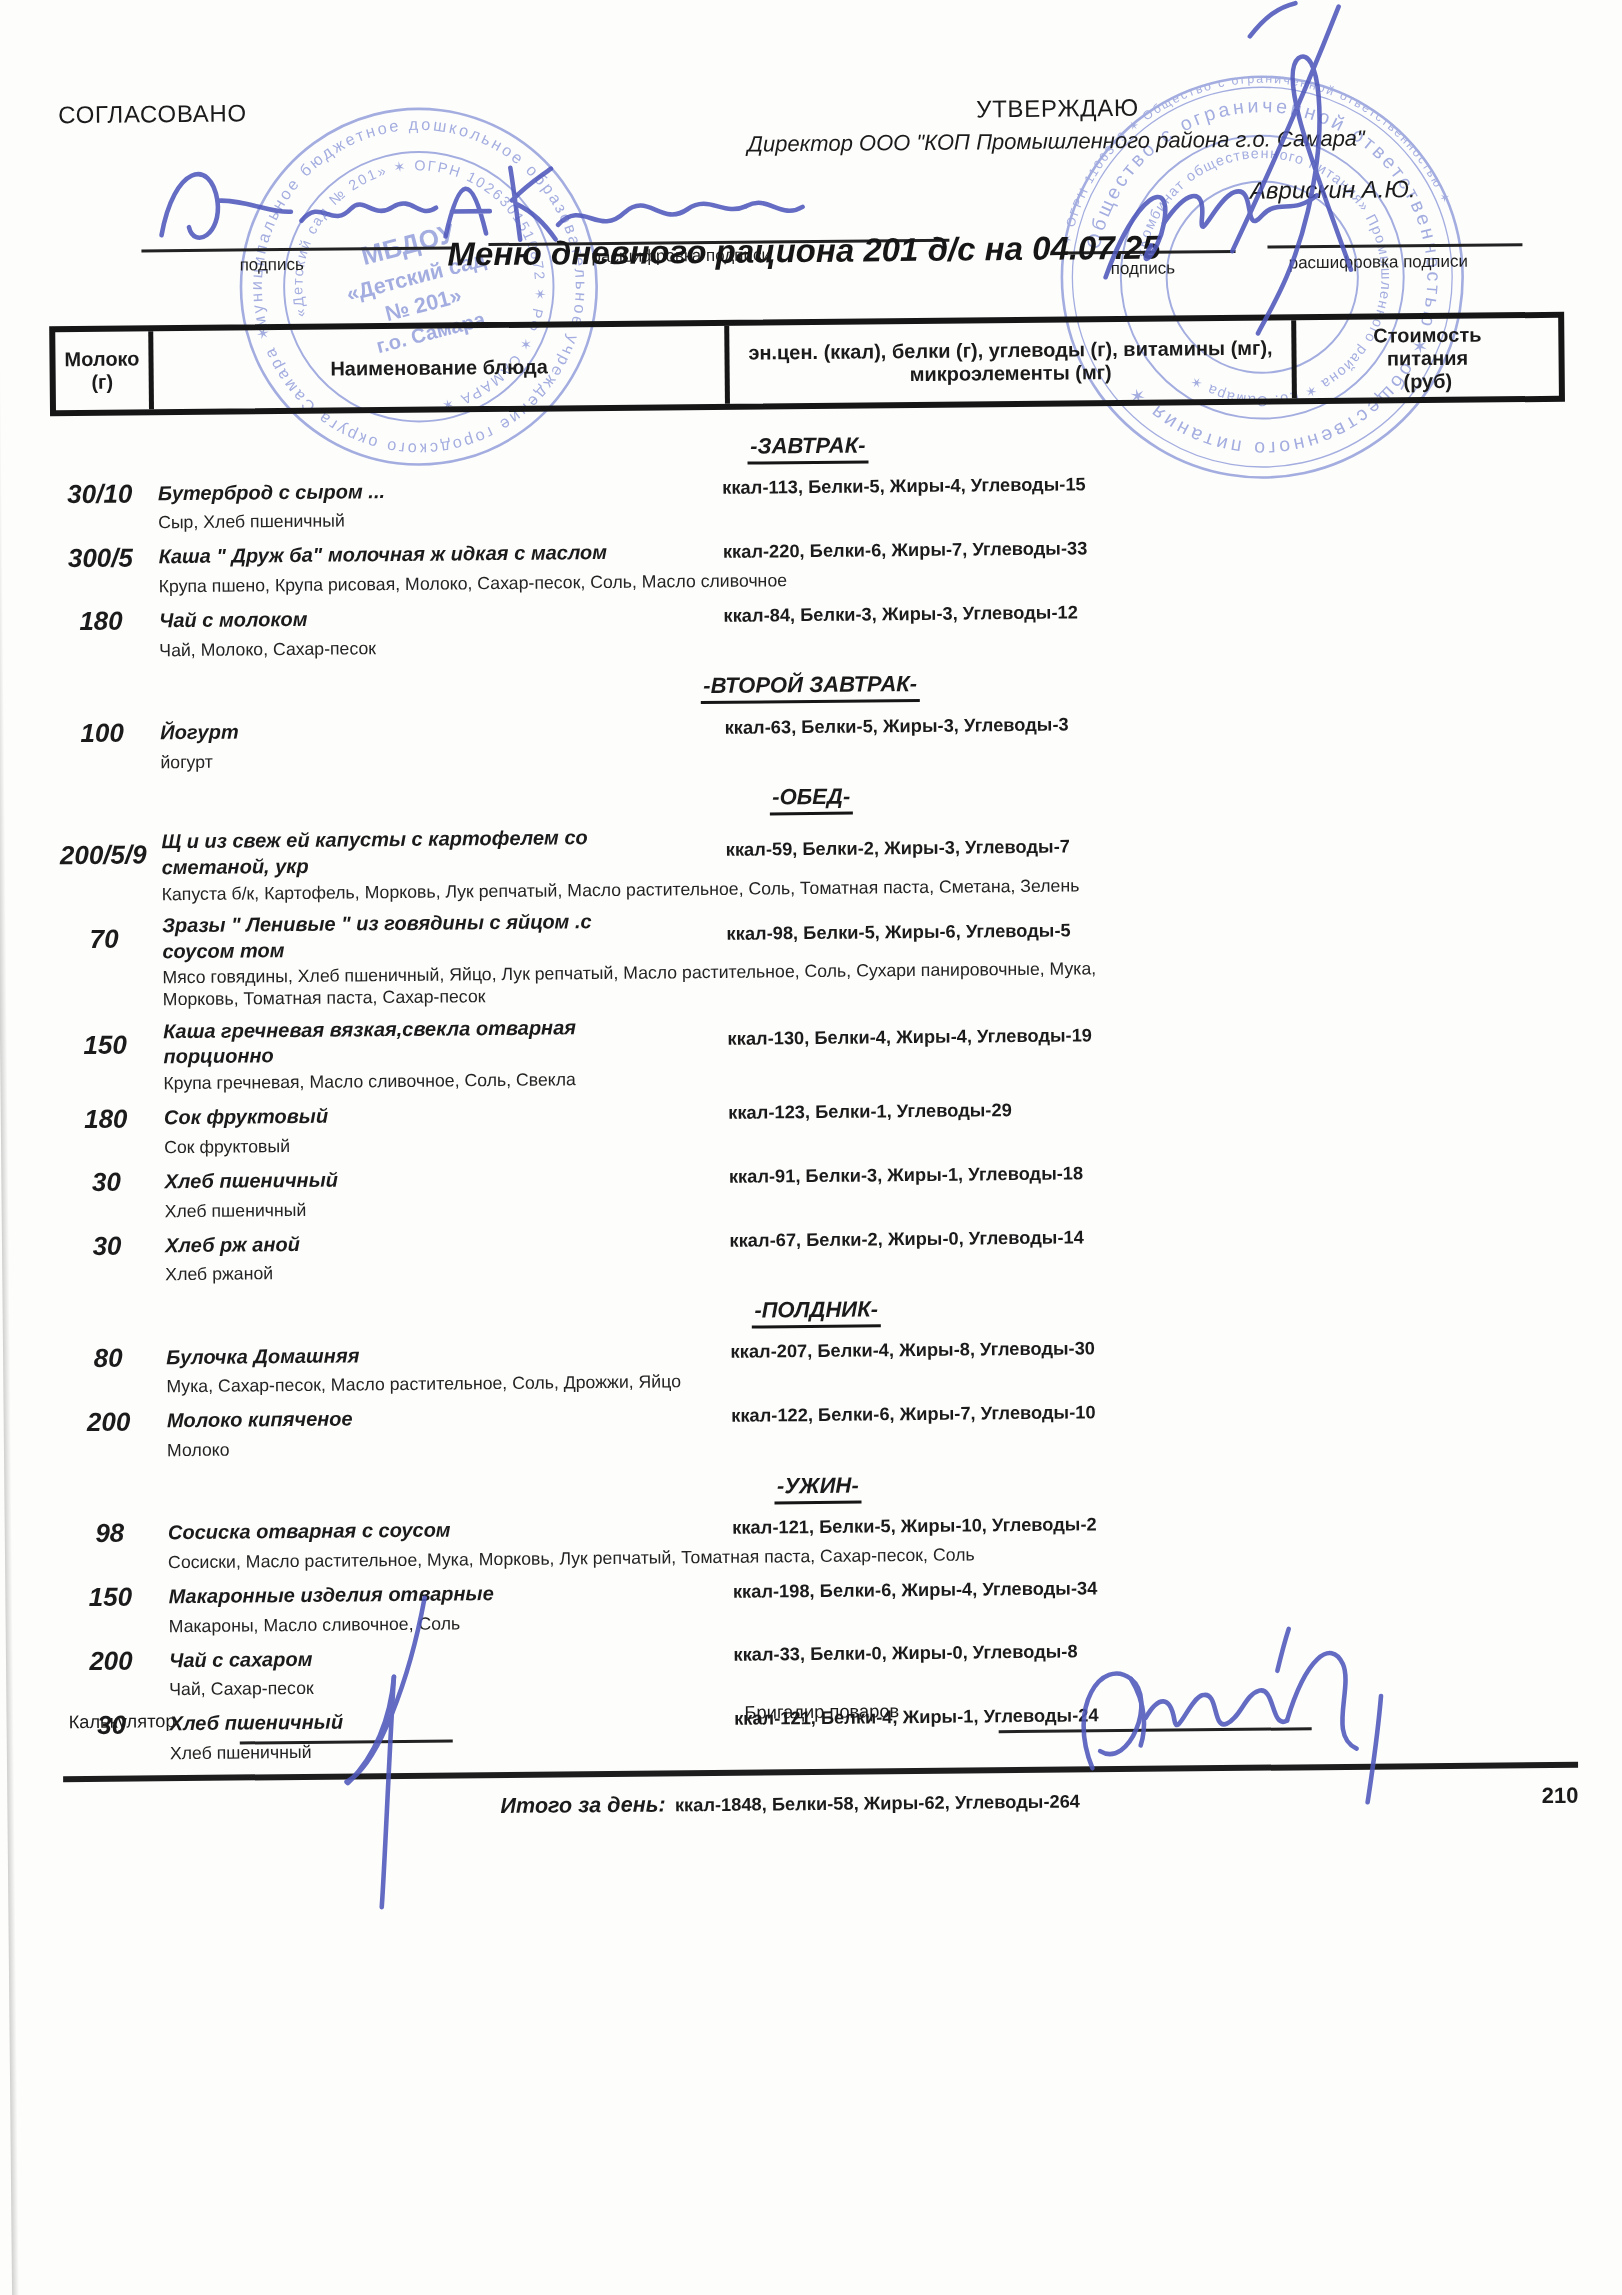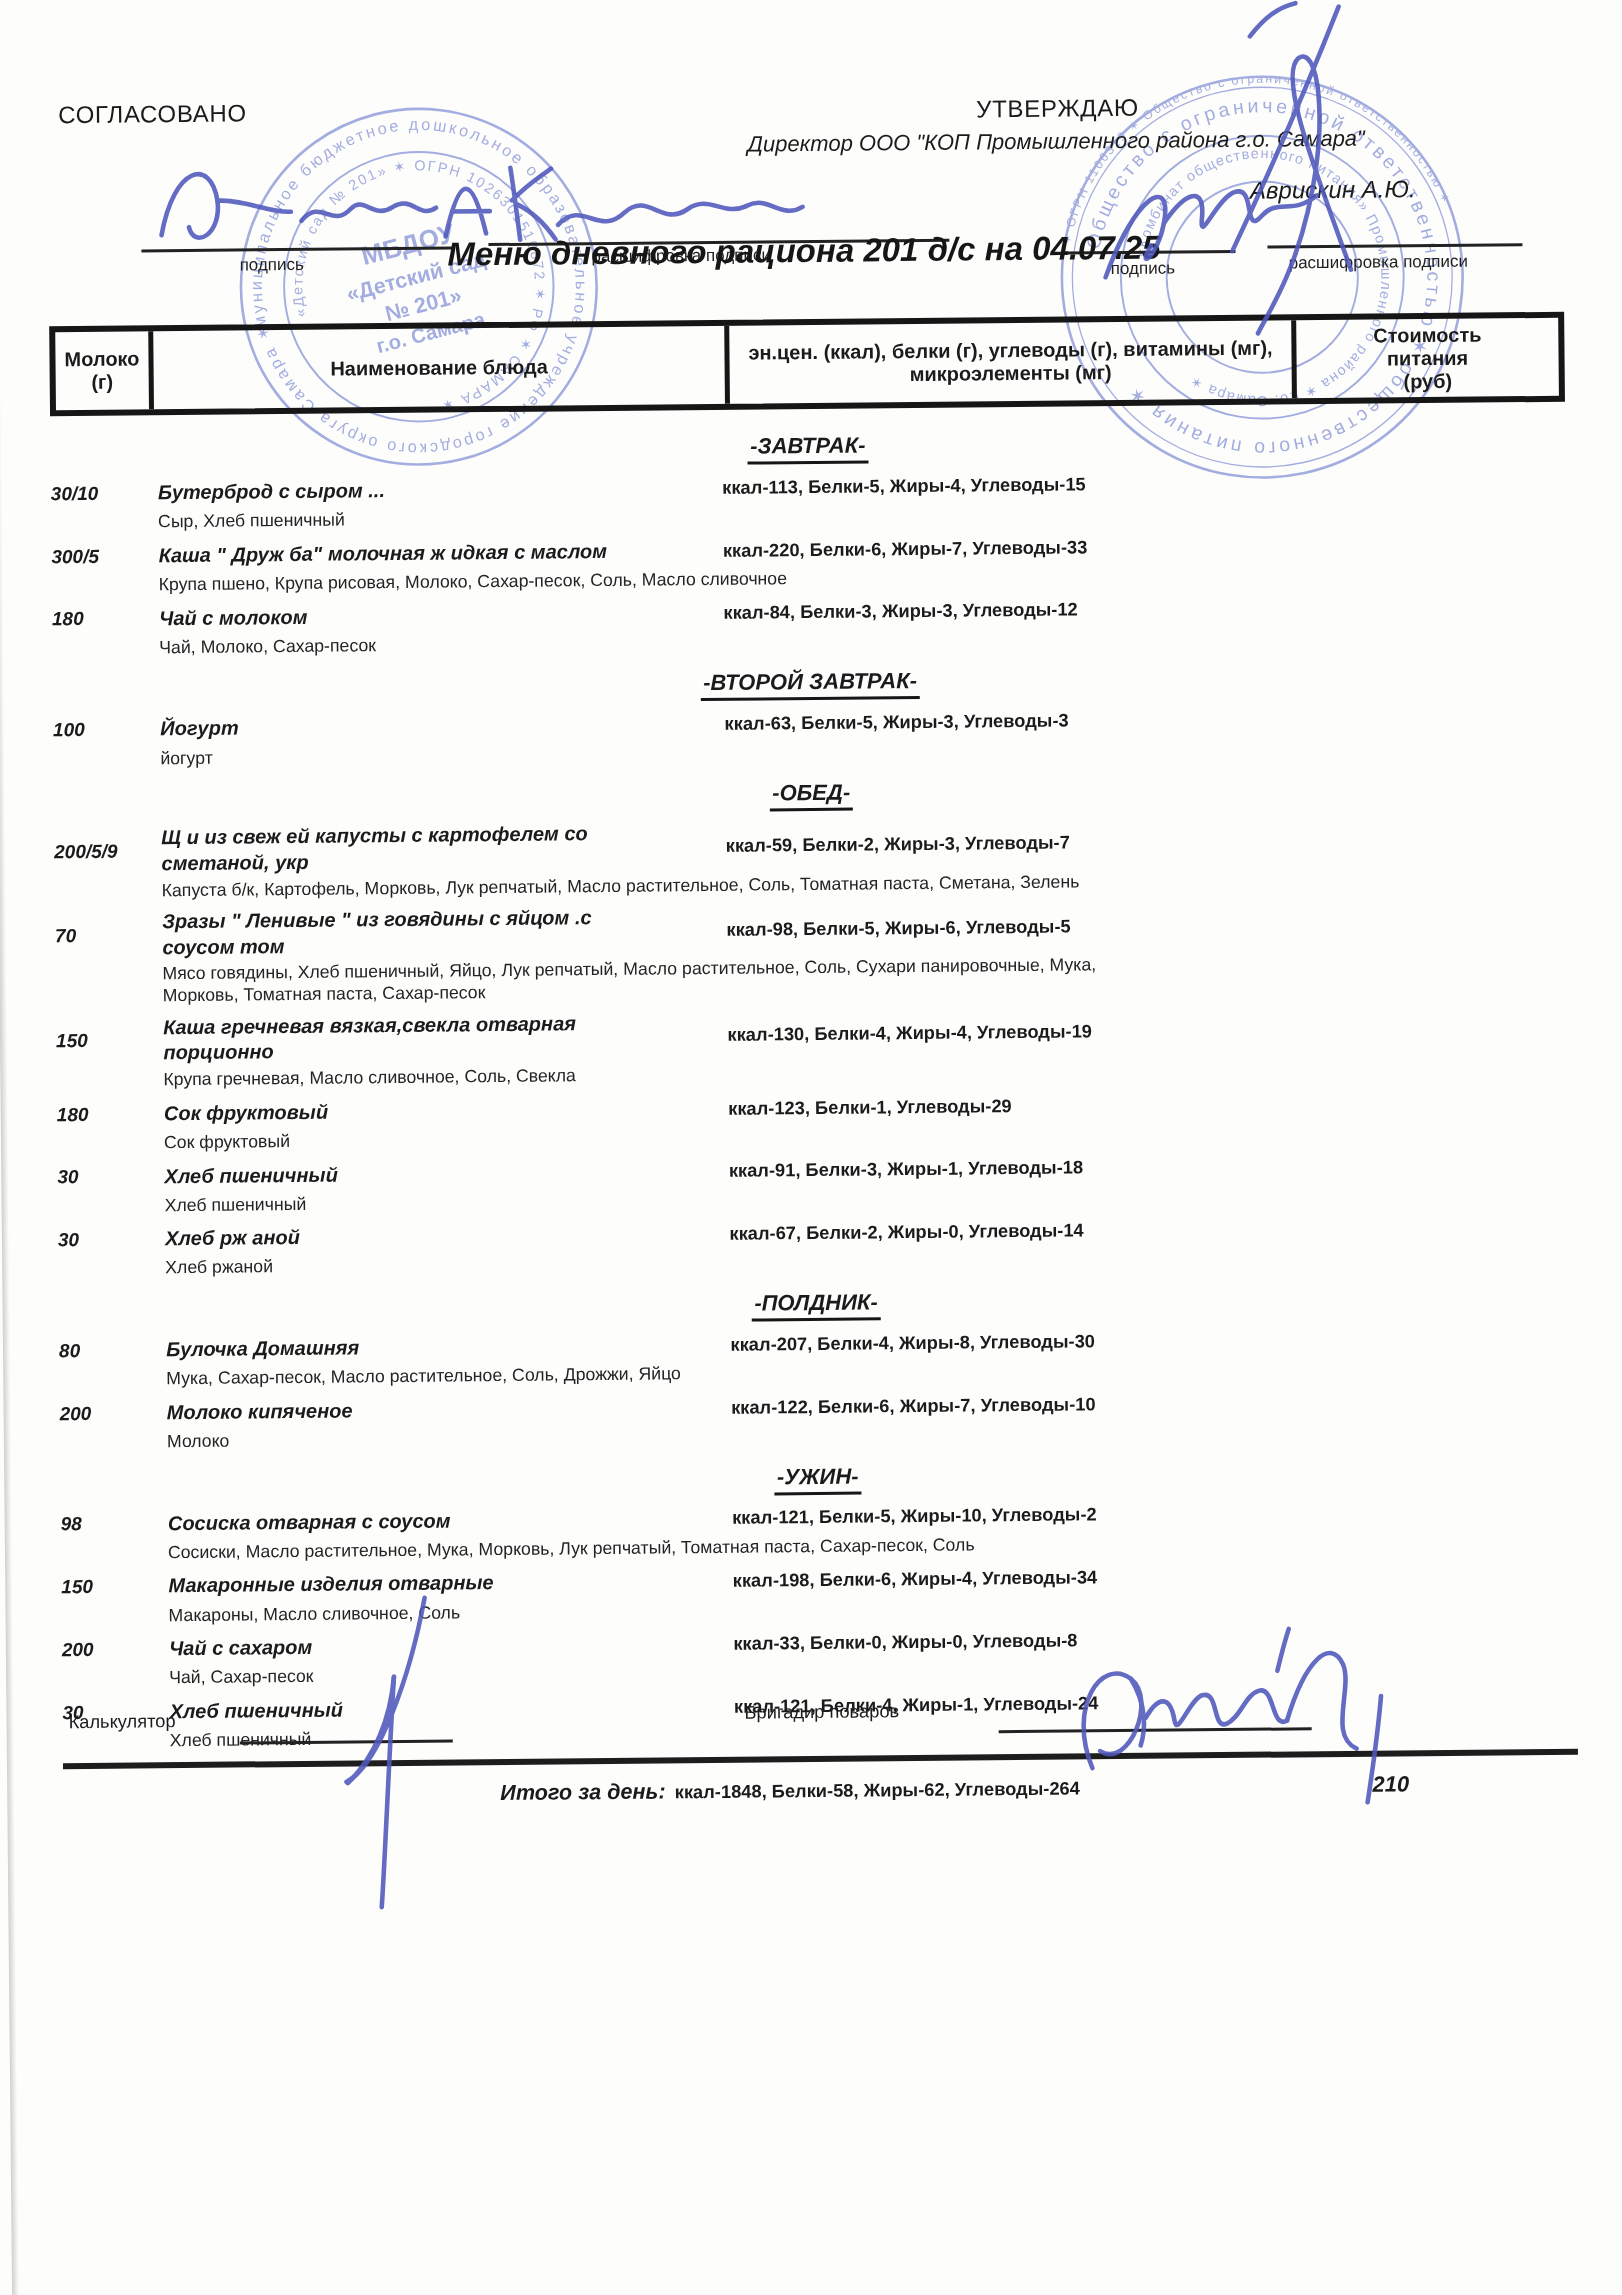--- a/index.html
+++ b/index.html
@@ -44,33 +44,33 @@
     line-height:1.15;white-space:pre-line;padding:2.6px 5.2px;box-sizing:border-box;}
   .menu-head .cell:last-child{border-right:none;}
 
   
   .menu-body{position:absolute;left:56px;top:416px;width:1515px;}
   .section-title{text-align:center;margin:17px 0 7.9px;}
   .section-title-text{display:inline-block;font-weight:bold;font-style:italic;
     font-size:22px;border-bottom:3.9px solid #161616;padding:0 2.6px 2px;}
   .item{margin:2.6px 0 7.9px;}
   .item-top{display:flex;align-items:center;min-height:30px;}
-  .weight{flex:0 0 98px;font-weight:bold;font-style:italic;font-size:19px;}
+  .weight{flex:0 0 98px;text-align:center;font-weight:bold;font-style:italic;font-size:26px;}
   .dishname{flex:0 0 563px;padding-left:9.2px;font-weight:bold;font-style:italic;
     font-size:20px;line-height:1.28;white-space:pre-line;box-sizing:border-box;}
   .nutr{flex:1;padding-left:10.5px;font-weight:bold;font-size:18.3px;}
   .ingredients{margin-left:107px;margin-top:3.3px;font-size:17.7px;line-height:1.22;
     color:#242424;white-space:pre-line;}
 
   
   .total-row{border-top:6.5px solid #1d1d1d;margin-top:10.5px;padding-top:14.4px;
     display:flex;align-items:baseline;position:relative;}
   .total-label{margin-left:437px;font-weight:bold;font-style:italic;font-size:21.6px;}
   .total-nutr{margin-left:9.2px;font-weight:bold;font-size:18.3px;}
-  .total-cost{margin-left:auto;margin-right:169px;font-weight:bold;font-style:italic;font-size:22px;}
+  .total-cost{margin-left:auto;font-weight:bold;font-size:22px;}
 
   
   .footer-label{position:absolute;font-size:18.3px;}
   .lbl-calc{left:62px;top:1704px;}
   .lbl-brigade{left:738px;top:1701px;}
   .rule-calc{left:233px;top:1736px;width:213px;border-top:3.3px solid #222;}
   .rule-brigade{left:992px;top:1732px;width:313px;border-top:3.3px solid #222;}
 
   
   .stamp{position:absolute;opacity:0.55;}

